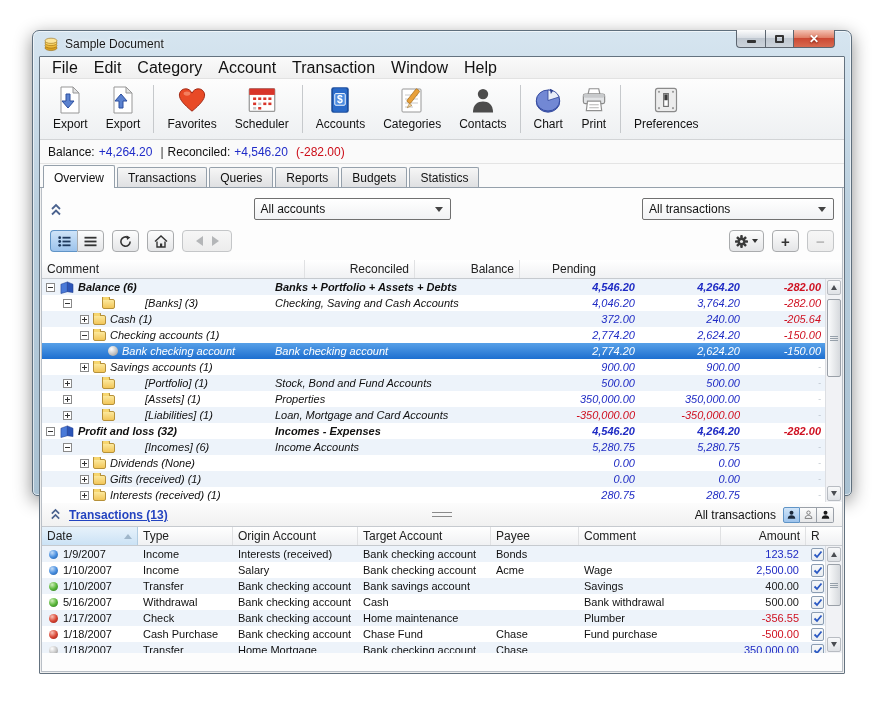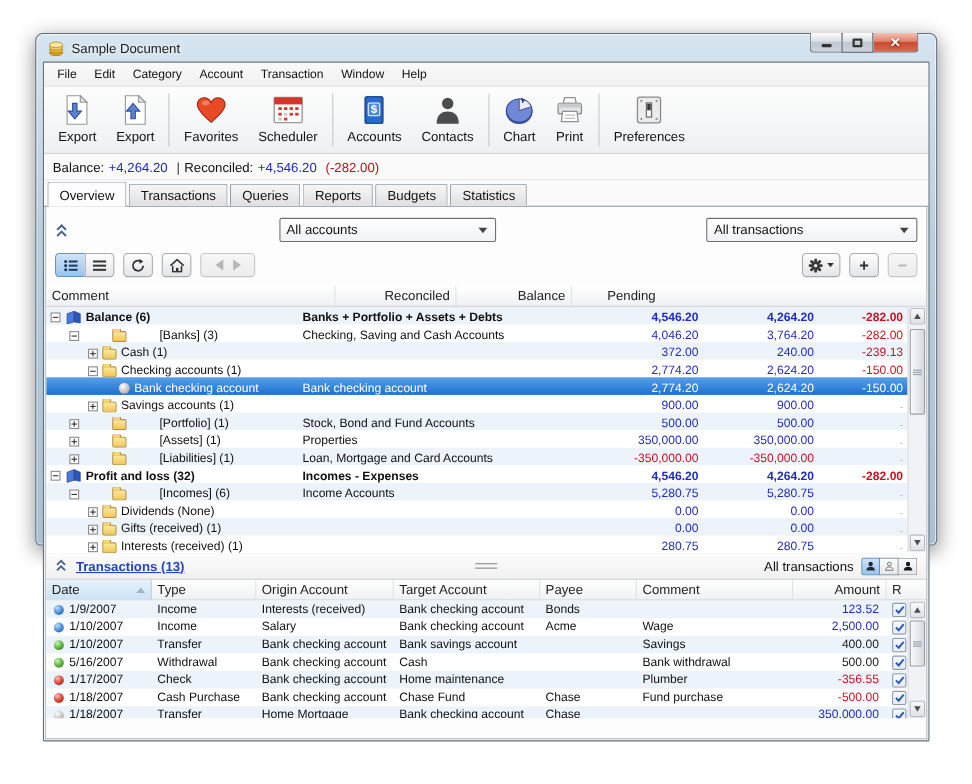--- a/index.html
+++ b/index.html
@@ -22,21 +22,21 @@
   .wbtn.close { width:41px; border-radius:0 0 4px 0; border-left:none;
     background:linear-gradient(#f4c3b4,#e08068 45%,#cc4a34 50%,#d86a50); }
   .g-min { width:9px; height:3px; background:#333; border-radius:1px; margin-top:6px; }
   .g-max { width:9px; height:8px; border:2px solid #333; border-radius:1px; }
   .g-close { color:#fff; font-size:12px; font-weight:bold; text-shadow:0 1px 2px #7a1a08; line-height:1; }
 
   .client { background:#f0f0f0; height:618px; border:1px solid #64727f; border-radius:1px; display:flex; flex-direction:column; overflow:hidden; }
 
   
   .menubar { height:22px; background:linear-gradient(#fafafa,#f0f0f0); display:flex; align-items:center; padding-left:4px; border-bottom:1px solid #e2e2e2; }
-  .mi { font-size:11px; color:#111; padding:2px 8px; }
+  .mi { font-size:16px; color:#111; padding:2px 8px; }
 
   
   .toolbar { height:61px; background:linear-gradient(#fdfdfd,#eef0f2); border-bottom:1px solid #d2d4d6; display:flex; align-items:stretch; padding:2px 4px; }
   .tbitem { display:flex; flex-direction:column; align-items:center; justify-content:flex-start; padding:4px 9px 2px; }
   .tbicon { height:30px; display:flex; align-items:center; justify-content:center; }
   .tblabel { font-size:12px; color:#111; margin-top:2px; white-space:nowrap; }
   .tbsep { width:1px; background:#c6c9cc; margin:4px 4px; }
 
   
   .statusline { height:24px; background:#fafafa; border-bottom:1px solid #e4e4e4; display:flex; align-items:center; padding-left:8px; font-size:12px; color:#111; }
@@ -80,21 +80,21 @@
   .thead { display:flex; height:19px; background:linear-gradient(#ffffff,#f0f1f3); border-bottom:1px solid #c6cacf; }
   .th { font-size:12px; color:#222; display:flex; align-items:center; padding:0 5px; border-right:1px solid #e0e1e3; white-space:nowrap; overflow:hidden; }
   .th.sorted { background:linear-gradient(#e7f2fb,#cbe2f5); border-right:1px solid #b2cde2; justify-content:space-between; }
   .th.num { justify-content:flex-end; }
   .sortarrow { width:0; height:0; border-left:4px solid transparent; border-right:4px solid transparent; border-bottom:5px solid #9fb6ca; margin-left:4px; }
   .tbody { position:relative; background:#fff; }
   .alt { background:#edf3fa; }
 
   
   .treewrap { height:243px; border-bottom:1px solid #c6cacf; position:relative; }
-  .tr { display:flex; height:16px; align-items:flex-end; font-size:11px; color:#101010; }
+  .tr { display:flex; height:16px; align-items:center; font-size:11px; color:#101010;font-style:italic; }
   .c-name { width:228px; display:flex; align-items:center; gap:4px; overflow:hidden; white-space:nowrap; flex:none; }
   .c-com  { width:263px; padding-left:5px; overflow:hidden; white-space:nowrap; flex:none; }
   .c-rec  { width:110px; text-align:right; padding-right:8px; flex:none; }
   .c-bal  { width:105px; text-align:right; padding-right:8px; flex:none; }
   .c-pen  { width:81px;  text-align:right; padding-right:8px; flex:none; }
   .lv0 { padding-left:4px; } .lv1 { padding-left:21px;gap:30px; } .lv2 { padding-left:38px; } .lv3 { padding-left:66px; }
   .nb { color:#1f2bc4; } .nr { color:#cf1020; } .nk { color:#222; }
   .bold { font-weight:bold; }
   .dash { color:#a8b2bc; font-size:9px; }
   .tr.sel { background:linear-gradient(#57a0e8,#1e6fd0); }
@@ -248,20 +248,36 @@
                 <rect x="2.5" y="1" width="15" height="22" rx="2" fill="#1d4f9e"></rect>
                 <rect x="4" y="2" width="12" height="20" rx="1.5" fill="#2a6ac8"></rect>
                 <rect x="5.5" y="6.5" width="9" height="10" rx="1" fill="#4a8ae0" stroke="#fff" stroke-width=".8"></rect>
                 <text x="10" y="14.6" font-size="9" font-weight="bold" fill="#fff" text-anchor="middle" font-family="Liberation Sans, sans-serif">$</text>
               </svg>
             </span>
         <span class="tblabel">Accounts</span>
       </div>
       <div class="tbitem">
         <span class="tbicon">
+              <svg width="26" height="28" viewBox="0 0 26 28">
+                <rect x="3" y="3" width="19" height="23" rx="1" fill="#fff" stroke="#979797"></rect>
+                <g stroke="#c8c8c8" stroke-width="1">
+                  <line x1="6" y1="9" x2="19" y2="9"></line>
+                  <line x1="6" y1="13" x2="19" y2="13"></line>
+                  <line x1="6" y1="17" x2="19" y2="17"></line>
+                  <line x1="6" y1="21" x2="14" y2="21"></line>
+                </g>
+                <rect x="12" y="2" width="4.5" height="16" rx="1" transform="rotate(38 14 10)" fill="#e8a03a" stroke="#9a6210" stroke-width=".6"></rect>
+                <path d="M8.2 21.8 l2.2 -4.4 2.6 2 z" transform="rotate(0)" fill="#f0d8a8" stroke="#9a6210" stroke-width=".5"></path>
+              </svg>
+            </span>
+        <span class="tblabel">Categories</span>
+      </div>
+      <div class="tbitem">
+        <span class="tbicon">
               <svg width="24" height="26" viewBox="0 0 20 22">
                 <circle cx="10" cy="6" r="4.4" fill="#4c4c4c"></circle>
                 <path d="M1.5 21.5 C1.5 14.5 5.5 12.2 10 12.2 C14.5 12.2 18.5 14.5 18.5 21.5 Z" fill="#4c4c4c"></path>
               </svg>
             </span>
         <span class="tblabel">Contacts</span>
       </div>
       <div class="tbsep"></div>
       <div class="tbitem">
         <span class="tbicon">
@@ -445,21 +461,21 @@
           </div>
           <div class="tr alt">
             <div class="c-name lv2">
                   <span class="exp plus"></span>
                   <span class="fold"></span>
                   <span>Cash (1)</span>
                 </div>
             <div class="c-com"></div>
             <div class="c-rec nb">372.00</div>
             <div class="c-bal nb">240.00</div>
-            <div class="c-pen nr">-239.13</div>
+            <div class="c-pen nr">-205.64</div>
           </div>
           <div class="tr">
             <div class="c-name lv2">
                   <span class="exp"></span>
                   <span class="fold"></span>
                   <span>Checking accounts (1)</span>
                 </div>
             <div class="c-com"></div>
             <div class="c-rec nb">2,774.20</div>
             <div class="c-bal nb">2,624.20</div>

